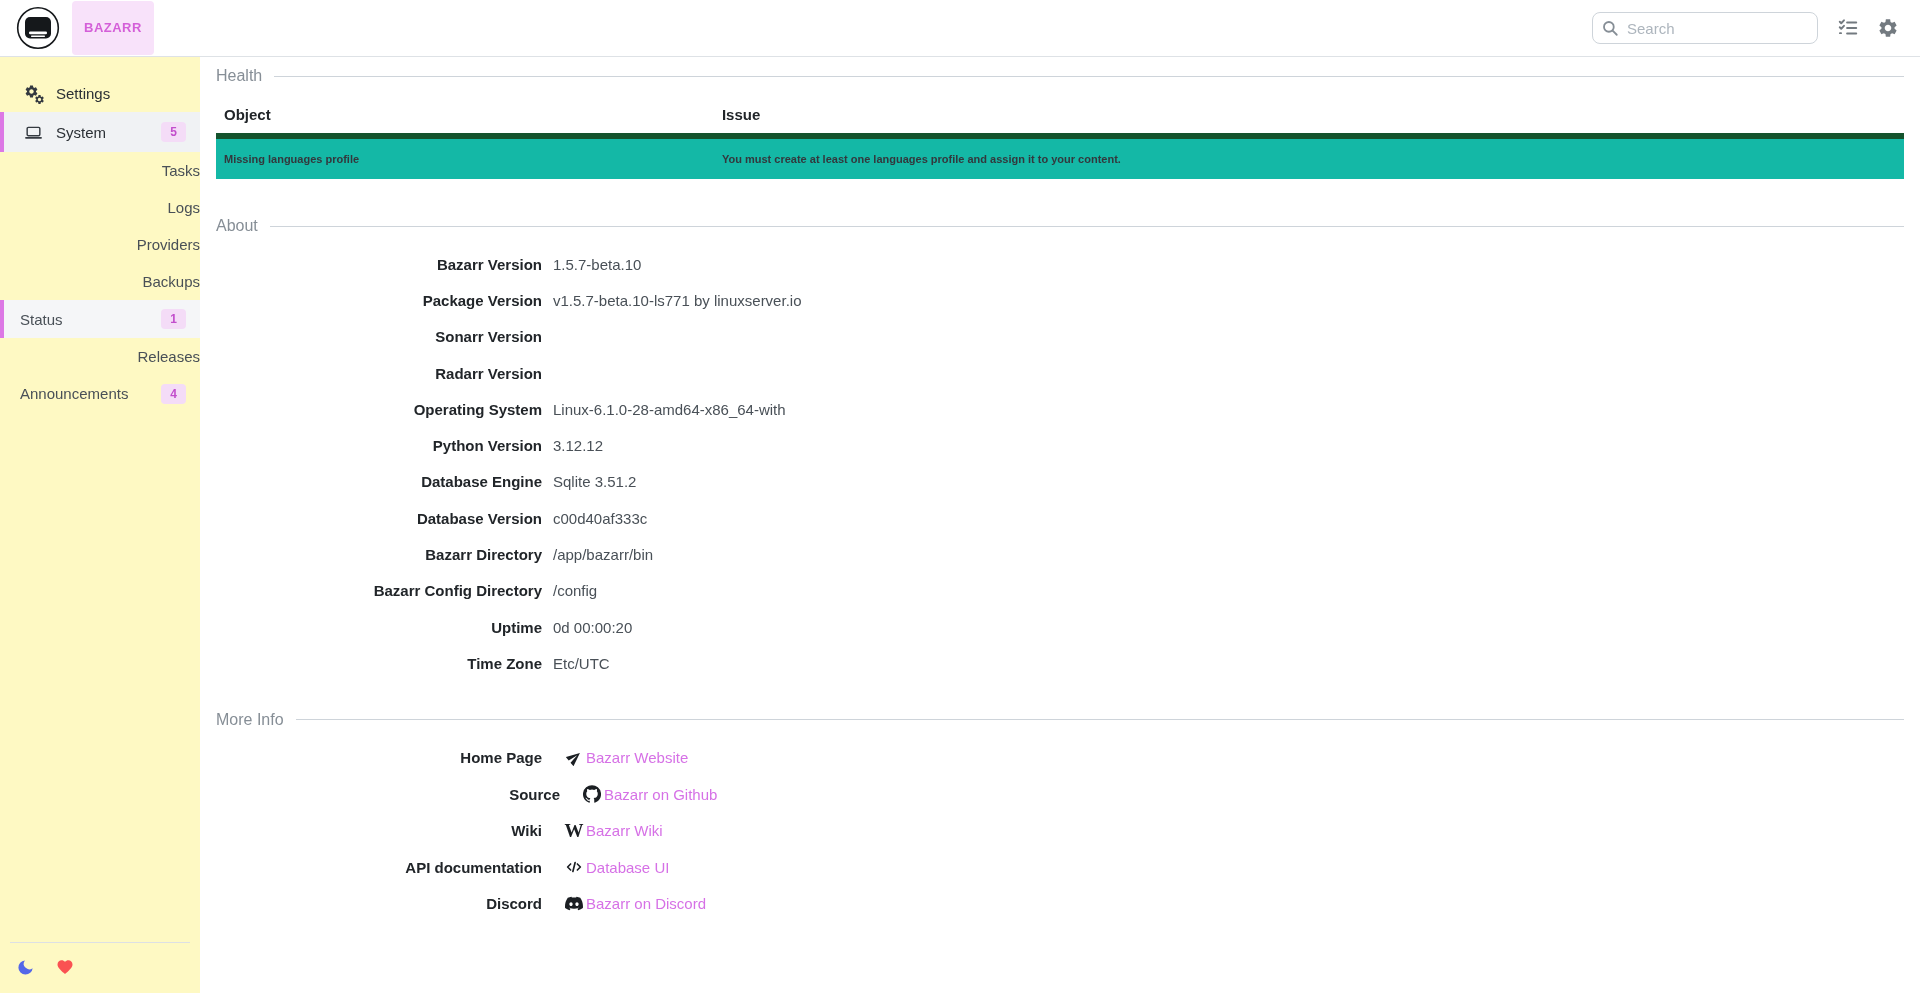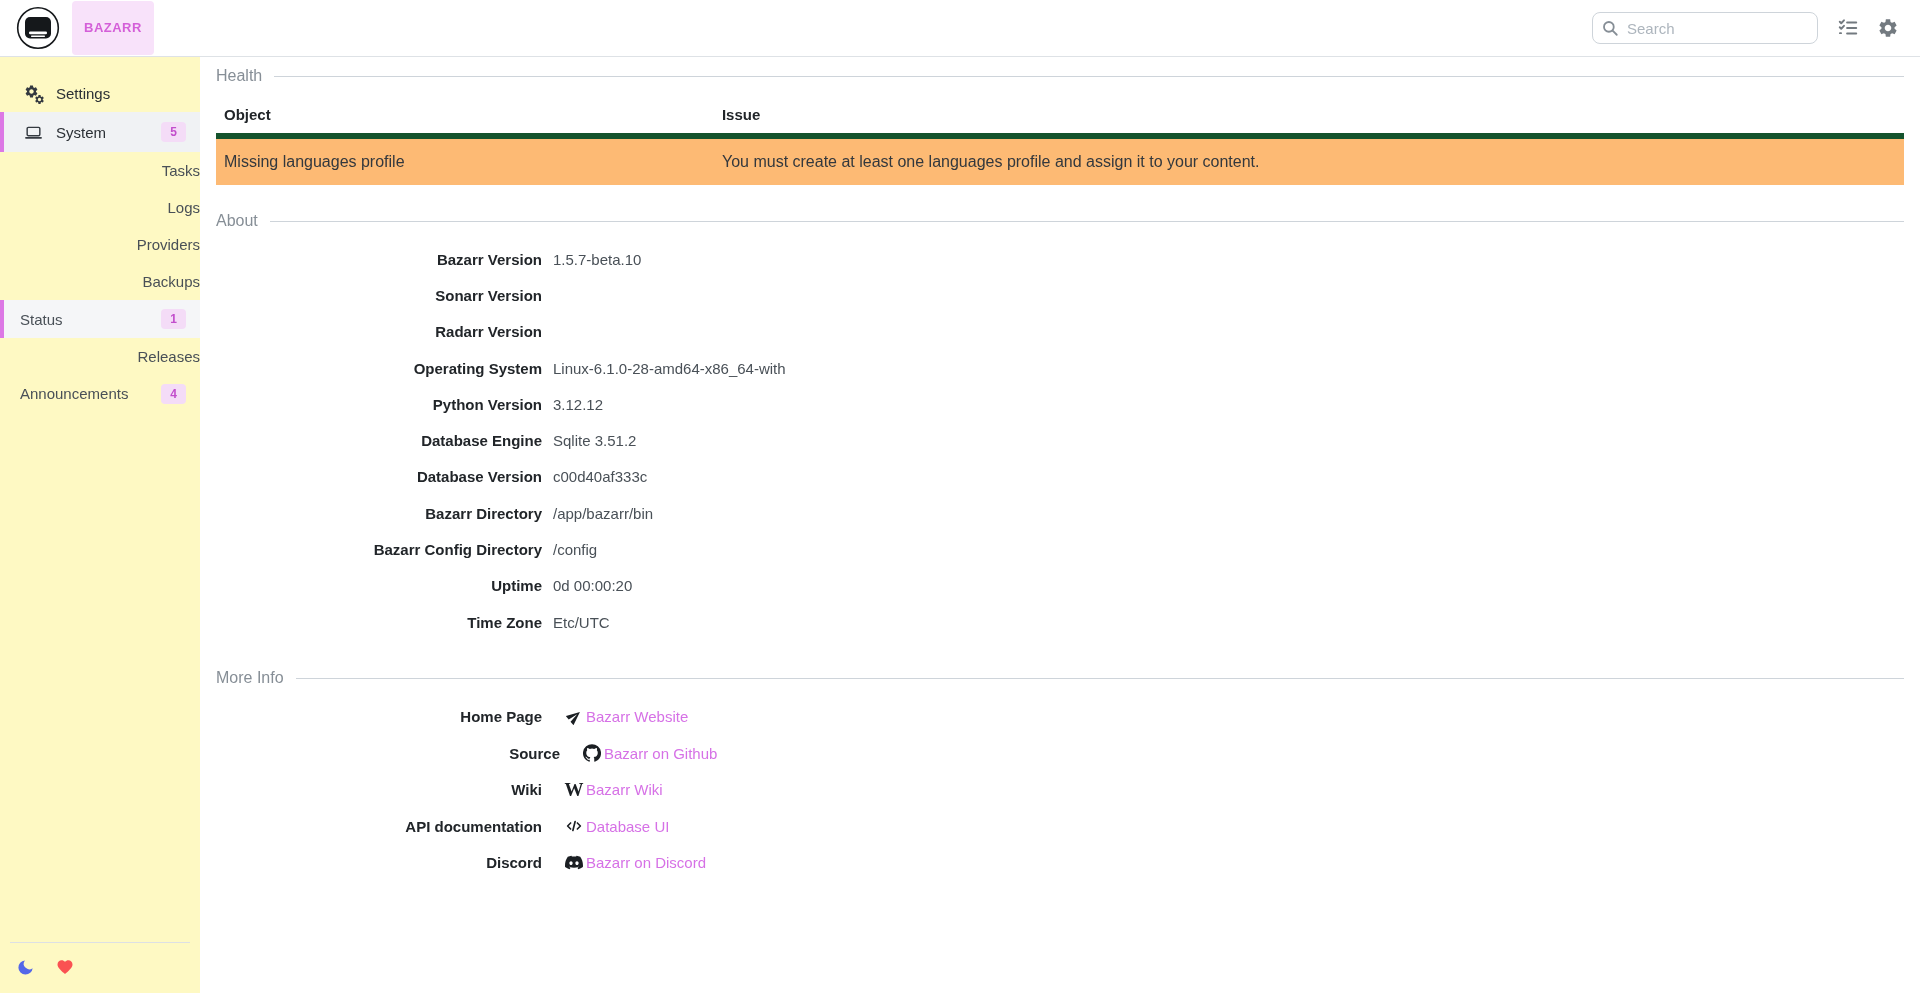--- a/index.html
+++ b/index.html
@@ -71,30 +71,30 @@
     padding:14px 6px 16px 6px; display:flex; align-items:center; gap:20px;
   }
   .footer-icon { width:20px; height:20px; cursor:pointer; display:flex; align-items:center; }
 
   
   .main { flex:1; padding:0 16px; overflow:hidden; }
   .sec-title { display:flex; align-items:center; gap:12px; height:24px; }
   .sec-title .title-text { color:#868e96; font-size:16px; white-space:nowrap; }
   .sec-title .rule { flex:1; border-top:1px solid #ced4da; }
   .title-health { margin-top:7px; }
-  .title-about  { margin-top:24px; }
+  .title-about  { margin-top:35px; }
   .title-more   { margin-top:26px; }
 
   table.health-table { width:100%; border-collapse:collapse; margin-top:8px; }
   .health-table th {
     text-align:left; font-weight:700; font-size:15px; color:#212529;
     padding:10px 8px; border-bottom:6px solid #14532d;
   }
   .health-table th.col-object { width:29.5%; }
-  .health-table td { padding:14px 8px; background:#fdba74; font-size:16px; color:#33383d; }
+  .health-table td { padding:14px 8px; background:#14b8a6; font-size:11px; color:#33383d;font-weight:bold; }
 
   .kv-rows { margin-top:8px; }
   .kv-row { height:36.3px; display:flex; align-items:center; }
   .kv-label {
     flex:0 0 326px; text-align:right; font-weight:700; color:#212529; white-space:nowrap;
   }
   .kv-value { margin-left:11px; color:#495057; }
 
   .mi-row { height:36.5px; display:flex; align-items:center; }
   .mi-icon {
@@ -230,20 +230,24 @@
       <div class="sec-title title-about">
         <span class="title-text">About</span>
         <div class="rule"></div>
       </div>
       <div class="kv-rows">
         <div class="kv-row">
           <span class="kv-label">Bazarr Version</span>
           <span class="kv-value">1.5.7-beta.10</span>
         </div>
         <div class="kv-row">
+          <span class="kv-label">Package Version</span>
+          <span class="kv-value">v1.5.7-beta.10-ls771 by linuxserver.io</span>
+        </div>
+        <div class="kv-row">
           <span class="kv-label">Sonarr Version</span>
           <span class="kv-value"></span>
         </div>
         <div class="kv-row">
           <span class="kv-label">Radarr Version</span>
           <span class="kv-value"></span>
         </div>
         <div class="kv-row">
           <span class="kv-label">Operating System</span>
           <span class="kv-value">Linux-6.1.0-28-amd64-x86_64-with</span>

